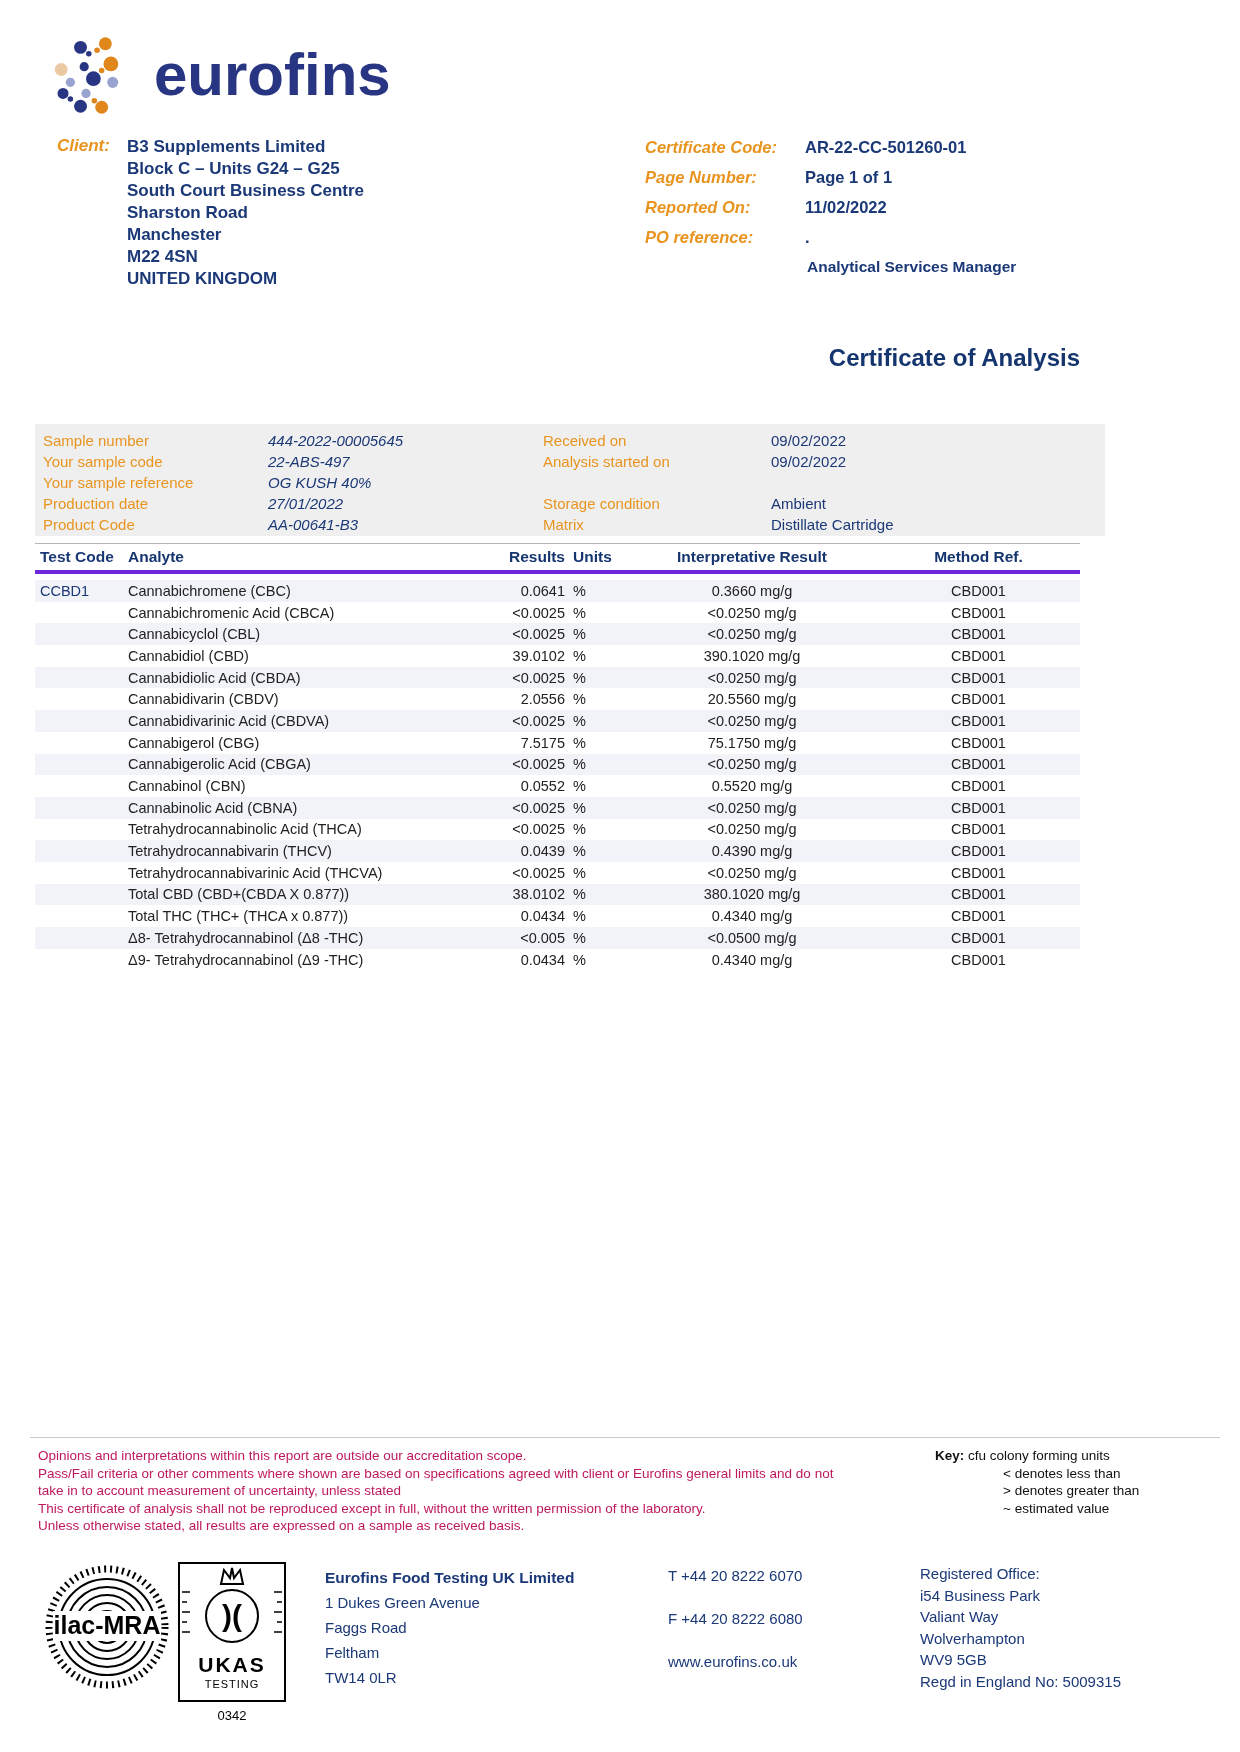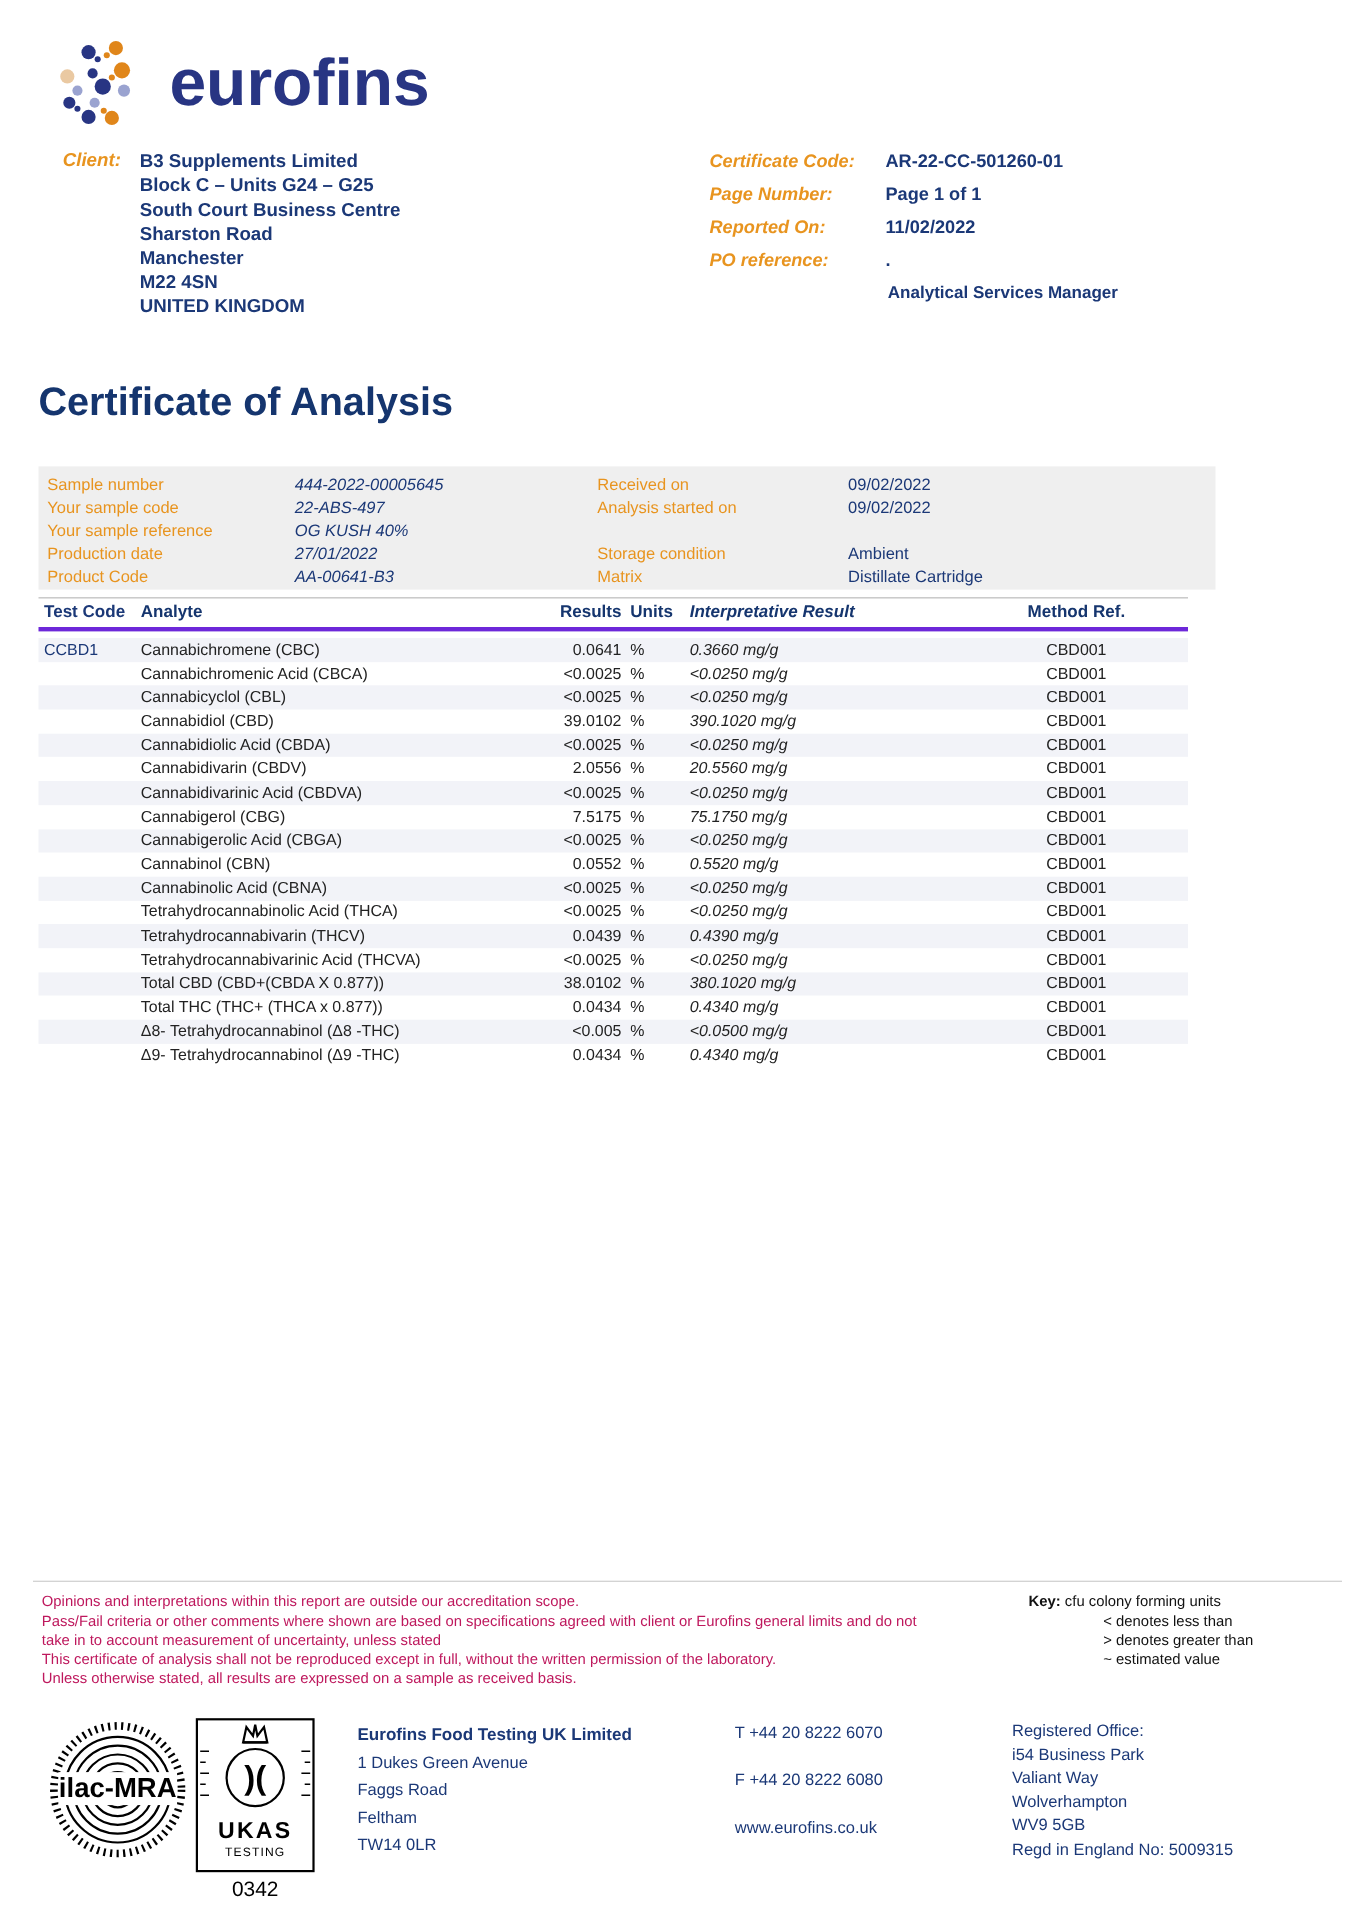--- a/index.html
+++ b/index.html
@@ -14,56 +14,56 @@
   .client{position:absolute;left:57px;top:136px;display:flex;}
   .client-label{color:#e8941f;font-style:italic;font-weight:700;font-size:17px;width:70px;}
   .client-lines{color:#1b3877;font-weight:700;font-size:17px;line-height:22px;}
   
   .meta{position:absolute;left:645px;top:138px;width:470px;}
   .meta-row{display:flex;margin-bottom:11px;align-items:baseline;}
   .meta-label{color:#e8941f;font-style:italic;font-weight:700;font-size:16.5px;width:160px;flex:0 0 160px;}
   .meta-value{color:#1b3877;font-weight:700;font-size:16.5px;}
   .meta-title{margin-left:162px;margin-top:1px;color:#1b3877;font-weight:700;font-size:15.5px;}
   
-  .doc-title{position:absolute;left:35px;top:344px;width:1045px;text-align:left;
-    font-size:36px;font-weight:700;color:#15356e;}
+  .doc-title{position:absolute;left:35px;top:344px;width:1045px;text-align:right;
+    font-size:24px;font-weight:700;color:#15356e;}
   
   .sample-box{position:absolute;left:35px;top:424px;width:1070px;height:112px;background:#efefef;padding-top:6px;box-sizing:border-box;}
   .sample-row{display:flex;height:21px;font-size:15px;align-items:center;}
   .sample-row .l-label{width:233px;padding-left:8px;box-sizing:border-box;color:#e8941f;}
   .sample-row .l-value{width:275px;color:#1b3877;font-style:italic;}
   .sample-row .r-label{width:228px;color:#e8941f;}
   .sample-row .r-value{flex:1;color:#1b3877;}
   
   .results{position:absolute;left:35px;top:543px;width:1045px;}
   .t-row{display:grid;grid-template-columns:88px 337px 105px 62px 250px 1fr;align-items:center;}
   .t-head{border-top:1px solid #b5b5b5;border-bottom:4px solid #6d28d9;padding:4px 0;
     color:#15356e;font-weight:700;font-size:15.5px;margin-bottom:6px;}
   .t-body .t-row{height:21.7px;font-size:14.5px;color:#222;}
   .t-body .t-row:nth-child(odd){background:#f2f3f8;}
   .c-test{padding-left:5px;color:#1b3877;}
   .t-body .c-test{font-weight:400;}
   .c-analyte{padding-left:5px;}
   .c-result{text-align:right;}
   .c-unit{padding-left:8px;}
-  .c-interp{text-align:left;font-style:italic;}
+  .c-interp{text-align:center;}
   .c-method{text-align:center;}
   
   .bottom-note{position:absolute;left:30px;top:1437px;width:1190px;border-top:1px solid #c9c9c9;padding-top:9px;box-sizing:border-box;}
   .disclaimer{position:absolute;left:8px;top:9px;width:810px;font-size:13.5px;line-height:17.5px;color:#be185d;}
   .key{position:absolute;left:905px;top:9px;font-size:13.5px;line-height:17.5px;color:#111;}
   .key-label{font-weight:700;}
   .key-items{padding-left:68px;}
   
   .ilac{position:absolute;left:45px;top:1565px;}
   .ukas{position:absolute;left:178px;top:1562px;width:108px;height:140px;border:2px solid #000;box-sizing:border-box;
     display:flex;flex-direction:column;align-items:center;background:#fff;position:absolute;}
   .ukas-word{font-size:21px;font-weight:700;letter-spacing:2px;color:#000;line-height:1;margin-top:2px;}
   .ukas-sub{font-size:11px;color:#000;letter-spacing:1px;margin-top:3px;}
-  .ukas-number{position:absolute;left:178px;top:1708px;width:108px;text-align:center;font-size:19px;color:#000;}
+  .ukas-number{position:absolute;left:178px;top:1708px;width:108px;text-align:center;font-size:13px;color:#000;}
   .f-company{position:absolute;left:325px;top:1565px;font-size:15px;line-height:25px;color:#1b3877;}
   .f-company .name{font-weight:700;font-size:15.5px;}
   .f-contact{position:absolute;left:668px;top:1567px;font-size:15px;color:#1b3877;}
   .f-contact div{margin-bottom:26px;}
   .f-registered{position:absolute;left:920px;top:1563px;font-size:15px;line-height:21.5px;color:#1b3877;}
 </style>
 </head>
 <body>
 
 <div class="page">

